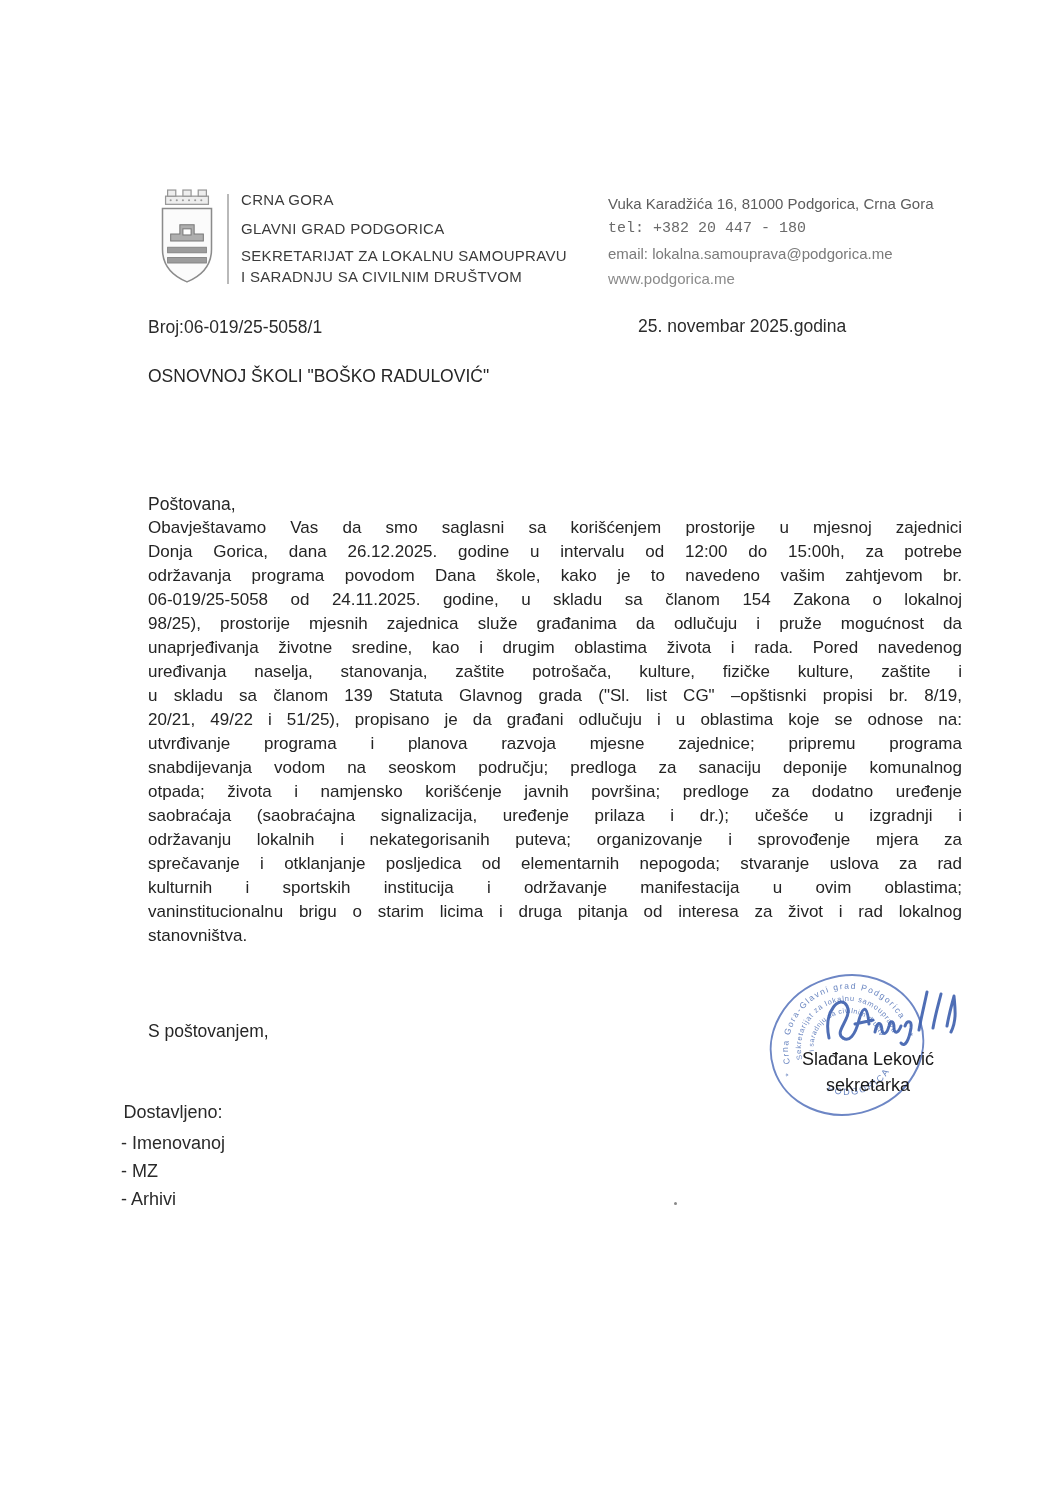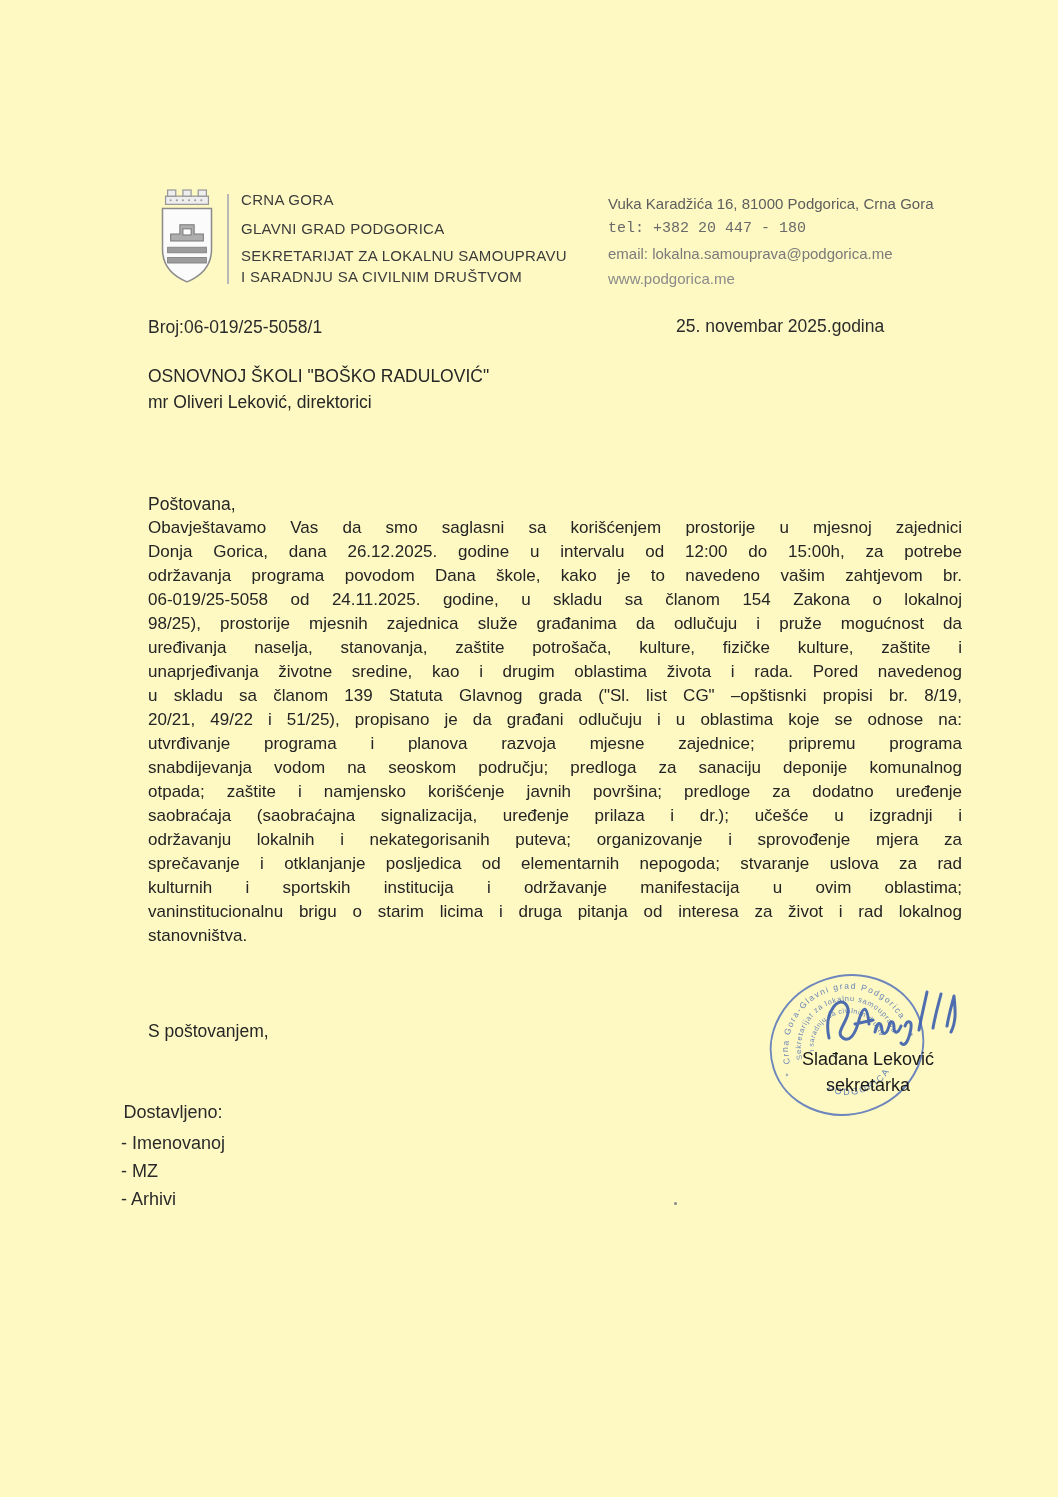--- a/index.html
+++ b/index.html
@@ -1,36 +1,36 @@
 <!DOCTYPE html>
 <html><head>
 <meta charset="utf-8">
 <style>
   html,body{margin:0;padding:0;background:#e8e8e8;}
   .page{
-    position:relative;width:1058px;height:1497px;background:#fef9c3;
+    position:relative;width:1058px;height:1497px;background:#ffffff;
     font-family:"Liberation Sans", sans-serif;color:#222;overflow:hidden;
     margin:0 auto;
   }
   
   .coat{position:absolute;left:158px;top:188px;width:58px;height:98px;}
   .lh-divider{position:absolute;left:227px;top:194px;width:2px;height:90px;background:#b9b9b9;}
   .org-block{position:absolute;left:241px;top:191px;width:360px;color:#3b3b3b;}
   .org-block div{font-size:15px;line-height:17px;letter-spacing:.3px;margin-bottom:12px;white-space:nowrap;}
   .org-block div:nth-child(2){margin-bottom:10px;}
   .org-block div:nth-child(3){margin-bottom:4px;}
   .contact-block{position:absolute;left:608px;top:195px;width:400px;}
   .contact-block div{font-size:15px;line-height:17px;margin-bottom:8px;white-space:nowrap;}
   .contact-block div:nth-child(1){color:#5d5d5d;}
   .contact-block div:nth-child(2){color:#6a6a6a;font-family:Liberation Mono, monospace;}
   .contact-block div:nth-child(3){color:#7a7a7a;}
   .contact-block div:nth-child(4){color:#8a8a8a;}
   
   .ref-number{position:absolute;left:148px;top:317px;font-size:17.5px;color:#2b2b2b;}
-  .ref-date{position:absolute;left:676px;top:316px;font-size:17.5px;color:#2b2b2b;}
+  .ref-date{position:absolute;left:638px;top:316px;font-size:17.5px;color:#2b2b2b;}
   
   .recipient{position:absolute;left:148px;top:365px;font-size:17.5px;color:#262626;}
   .recipient div{line-height:22px;margin-bottom:4px;white-space:nowrap;}
   
   .salutation{position:absolute;left:148px;top:466px;font-size:17.5px;color:#262626;margin-top:28px;}
   .body-block{position:absolute;left:148px;top:516px;width:814px;font-size:17px;color:#242424;}
   .body-block div{line-height:24px;text-align:justify;text-align-last:justify;}
   .body-block div:last-child{text-align-last:left;}
   .closing{position:absolute;left:148px;top:1021px;font-size:17.5px;color:#262626;}
   
@@ -91,38 +91,37 @@
       <div>tel: +382 20 447 - 180</div>
       <div>email: lokalna.samouprava@podgorica.me</div>
       <div>www.podgorica.me</div>
   </div>
 
   <div class="ref-number">Broj:06-019/25-5058/1</div>
   <div class="ref-date">25. novembar 2025.godina</div>
 
   <div class="recipient">
     <div>OSNOVNOJ ŠKOLI "BOŠKO RADULOVIĆ"</div>
-    <div>mr Oliveri Leković, direktorici</div>
   </div>
 
   <div class="salutation">Poštovana,</div>
 
   <div class="body-block">
     <div class="jline">Obavještavamo Vas da smo saglasni sa korišćenjem prostorije u mjesnoj zajednici</div>
       <div class="jline">Donja Gorica, dana 26.12.2025. godine u intervalu od 12:00 do 15:00h, za potrebe</div>
       <div class="jline">održavanja programa povodom Dana škole, kako je to navedeno vašim zahtjevom br.</div>
       <div class="jline">06-019/25-5058 od 24.11.2025. godine, u skladu sa članom 154 Zakona o lokalnoj</div>
       <div class="jline">98/25), prostorije mjesnih zajednica služe građanima da odlučuju i pruže mogućnost da</div>
+      <div class="jline">unaprjeđivanja životne sredine, kao i drugim oblastima života i rada. Pored navedenog</div>
       <div class="jline">uređivanja naselja, stanovanja, zaštite potrošača, kulture, fizičke kulture, zaštite i</div>
-      <div class="jline">unaprjeđivanja životne sredine, kao i drugim oblastima života i rada. Pored navedenog</div>
       <div class="jline">u skladu sa članom 139 Statuta Glavnog grada ("Sl. list CG" –opštisnki propisi br. 8/19,</div>
       <div class="jline">20/21, 49/22 i 51/25), propisano je da građani odlučuju i u oblastima koje se odnose na:</div>
       <div class="jline">utvrđivanje programa i planova razvoja mjesne zajednice; pripremu programa</div>
       <div class="jline">snabdijevanja vodom na seoskom području; predloga za sanaciju deponije komunalnog</div>
-      <div class="jline">otpada; zaštite i namjensko korišćenje javnih površina; predloge za dodatno uređenje</div>
+      <div class="jline">otpada; života i namjensko korišćenje javnih površina; predloge za dodatno uređenje</div>
       <div class="jline">saobraćaja (saobraćajna signalizacija, uređenje prilaza i dr.); učešće u izgradnji i</div>
       <div class="jline">održavanju lokalnih i nekategorisanih puteva; organizovanje i sprovođenje mjera za</div>
       <div class="jline">sprečavanje i otklanjanje posljedica od elementarnih nepogoda; stvaranje uslova za rad</div>
       <div class="jline">kulturnih i sportskih institucija i održavanje manifestacija u ovim oblastima;</div>
       <div class="jline">vaninstitucionalnu brigu o starim licima i druga pitanja od interesa za život i rad lokalnog</div>
       <div class="jline">stanovništva.</div>
   </div>
 
   <div class="closing">S poštovanjem,</div>
 

